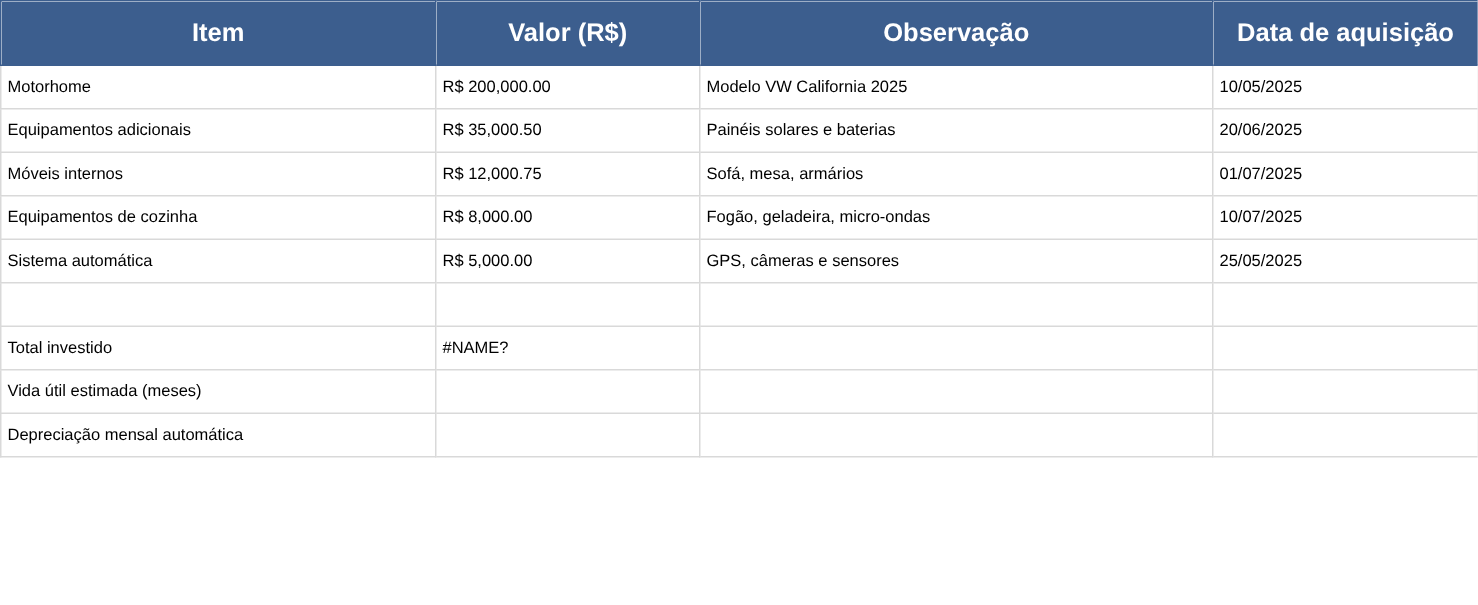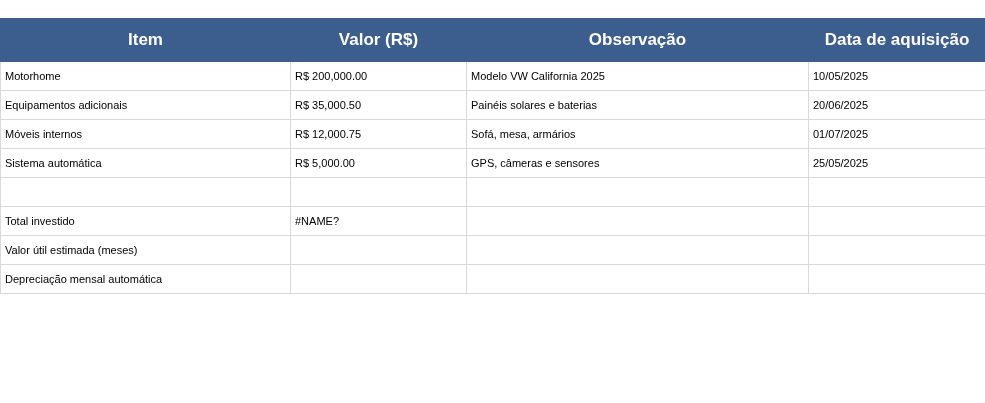--- a/index.html
+++ b/index.html
@@ -11,21 +11,20 @@
     width: 985px;
     height: 403px;
     font-family: "Liberation Sans", sans-serif;
     color: #000000;
     overflow: hidden;
   }
   .sheet {
     width: 985px;
     height: 292px;
     position: relative;
-    margin-top: 18px;
   }
   table.grid {
     border-collapse: collapse;
     table-layout: fixed;
     width: 985px;
   }
   table.grid col.c-item    { width: 290px; }
   table.grid col.c-valor   { width: 176px; }
   table.grid col.c-obs     { width: 342px; }
   table.grid col.c-data    { width: 177px; }
@@ -90,39 +89,45 @@
         <td class="left">Painéis solares e baterias</td>
         <td class="center">20/06/2025</td>
       </tr>
       <tr>
         <td class="left">Móveis internos</td>
         <td class="right">R$ 12,000.75</td>
         <td class="left">Sofá, mesa, armários</td>
         <td class="center">01/07/2025</td>
       </tr>
       <tr>
+        <td class="left">Equipamentos de cozinha</td>
+        <td class="right">R$ 8,000.00</td>
+        <td class="left">Fogão, geladeira, micro-ondas</td>
+        <td class="center">10/07/2025</td>
+      </tr>
+      <tr>
         <td class="left">Sistema automática</td>
         <td class="right">R$ 5,000.00</td>
         <td class="left">GPS, câmeras e sensores</td>
         <td class="center">25/05/2025</td>
       </tr>
       <tr class="empty">
         <td class="left"></td>
         <td class="right"></td>
         <td class="left"></td>
         <td class="center"></td>
       </tr>
       <tr>
         <td class="left">Total investido</td>
         <td class="right">#NAME?</td>
         <td class="left"></td>
         <td class="center"></td>
       </tr>
       <tr>
-        <td class="left">Valor útil estimada (meses)</td>
+        <td class="left">Vida útil estimada (meses)</td>
         <td class="right"></td>
         <td class="left"></td>
         <td class="center"></td>
       </tr>
       <tr>
         <td class="left">Depreciação mensal automática</td>
         <td class="right"></td>
         <td class="left"></td>
         <td class="center"></td>
       </tr>

